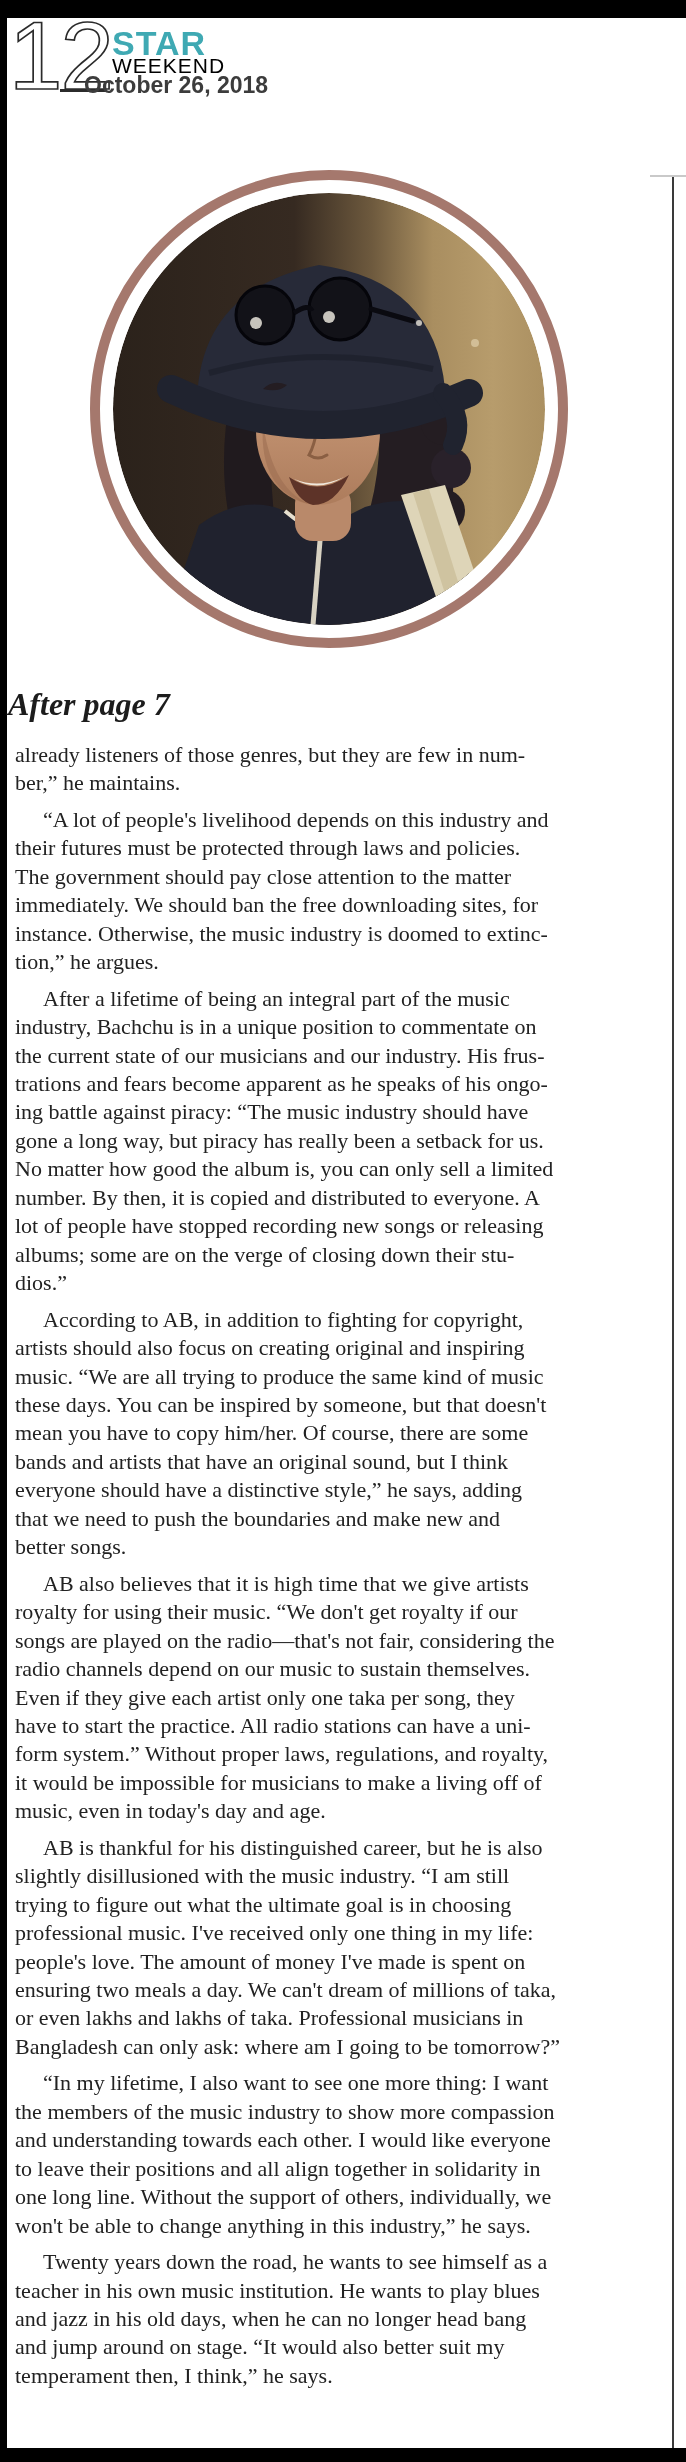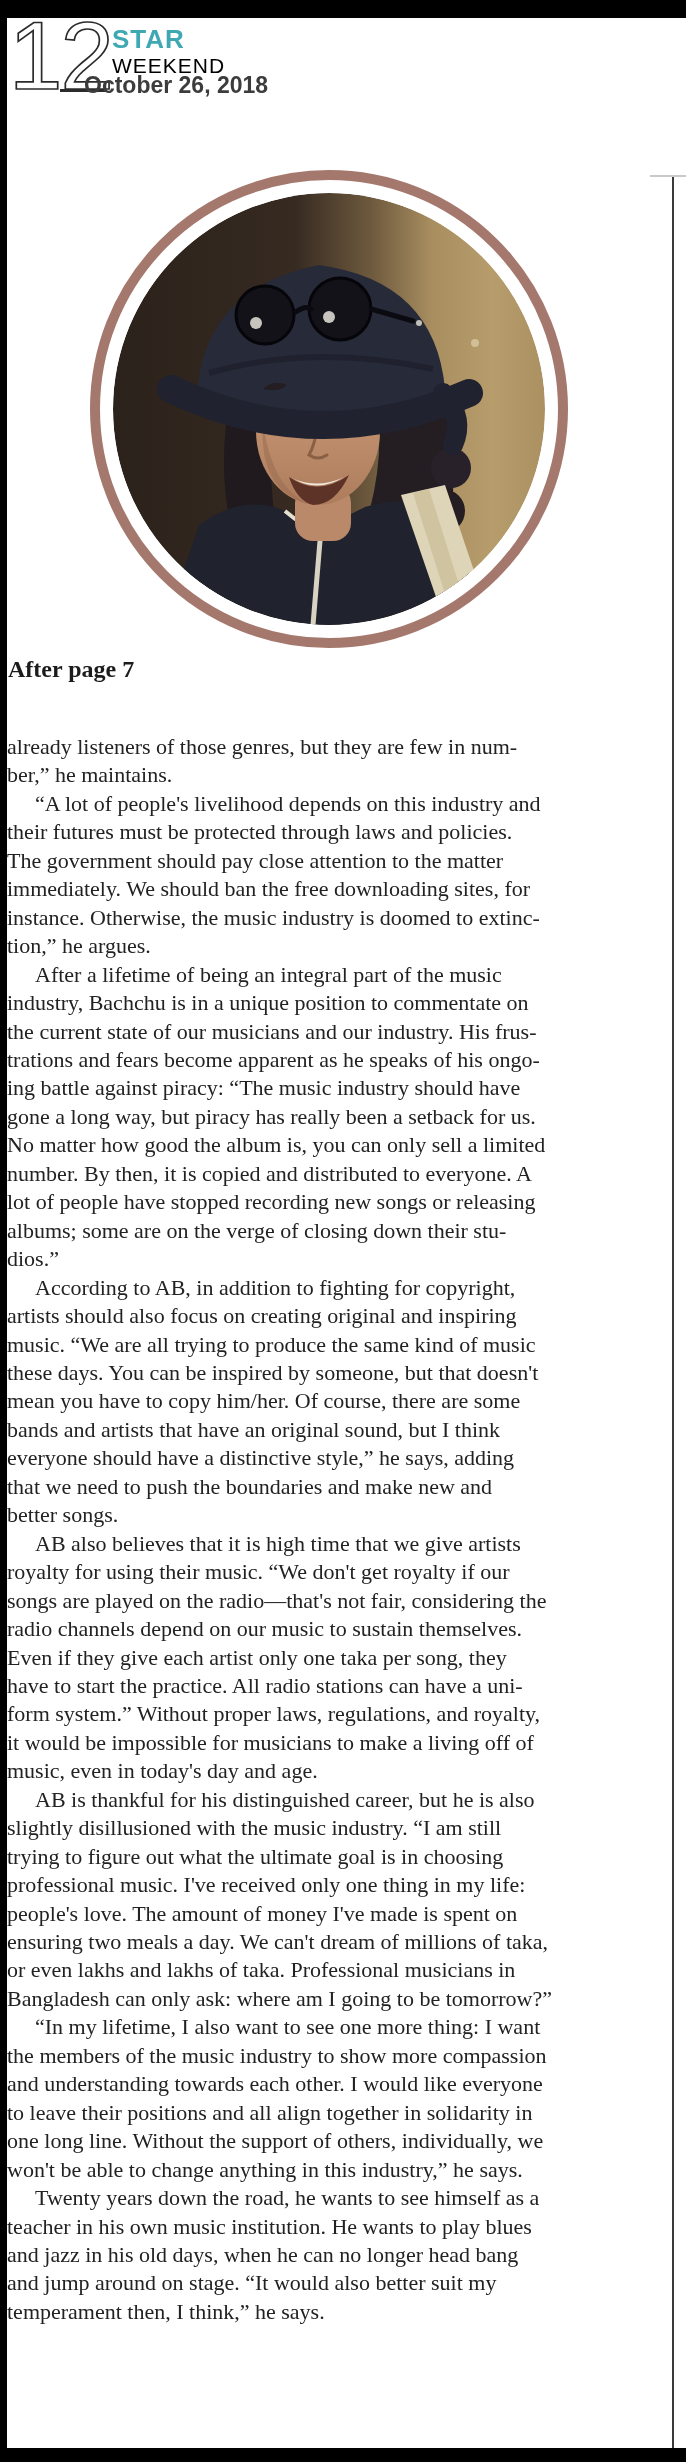--- a/index.html
+++ b/index.html
@@ -18,21 +18,21 @@
   .page-number{
     position:absolute;left:9px;top:8px;
     font-family:"Liberation Sans","DejaVu Sans",sans-serif;
     font-size:96px;font-weight:100;letter-spacing:-2px;line-height:1;
     color:#2b2b2b;-webkit-text-fill-color:transparent;-webkit-text-stroke:1.7px #2b2b2b;
   }
   .page-number-underline{position:absolute;left:60px;top:89px;width:46px;height:3px;background:#2b2b2b;}
   .masthead-title{
     position:absolute;left:112px;top:26px;
     font-family:"Liberation Sans","DejaVu Sans",sans-serif;
-    font-size:26px;font-weight:700;letter-spacing:1px;color:#3fa9b3;line-height:1;
+    font-size:34px;font-weight:700;letter-spacing:1px;color:#3fa9b3;line-height:1;
   }
   .masthead-subtitle{
     position:absolute;left:112px;top:55px;
     font-family:"Liberation Sans","DejaVu Sans",sans-serif;
     font-size:21px;font-weight:300;letter-spacing:1px;color:#000000;line-height:1;
   }
   .issue-date{
     position:absolute;left:84px;top:74px;
     font-family:"Liberation Sans","DejaVu Sans",sans-serif;
     font-size:23px;font-weight:700;color:#3c3c3c;line-height:1;
@@ -42,29 +42,29 @@
     position:absolute;left:90px;top:170px;width:478px;height:478px;
     border-radius:50%;border:10px solid #a5786d;box-sizing:border-box;background:#ffffff;
   }
   .portrait-inner{
     position:absolute;left:13px;top:13px;width:432px;height:432px;
     border-radius:50%;overflow:hidden;
   }
   .portrait-inner svg{display:block;}
   
   .continuation-note{
-    position:absolute;left:8px;top:656px;
-    font-size:24px;font-weight:700;color:#1c1c1c;line-height:1.1;
+    position:absolute;left:8px;top:687px;
+    font-size:32px;font-weight:700;font-style:italic;color:#1c1c1c;line-height:1.1;
   }
   .article-body{
     position:absolute;left:7px;top:733px;width:664px;
     font-size:22px;line-height:28.45px;color:#222222;
   }
   .article-body p{
-    margin:0;padding:0;white-space:pre;text-indent:28px;
+    margin:8px;padding:0;white-space:pre;text-indent:28px;
   }
   .article-body p.no-indent{text-indent:0;}
 </style>
 </head>
 <body>
 
 <div class="page">
 
   <div class="bar-top"></div>
   <div class="bar-left"></div>

